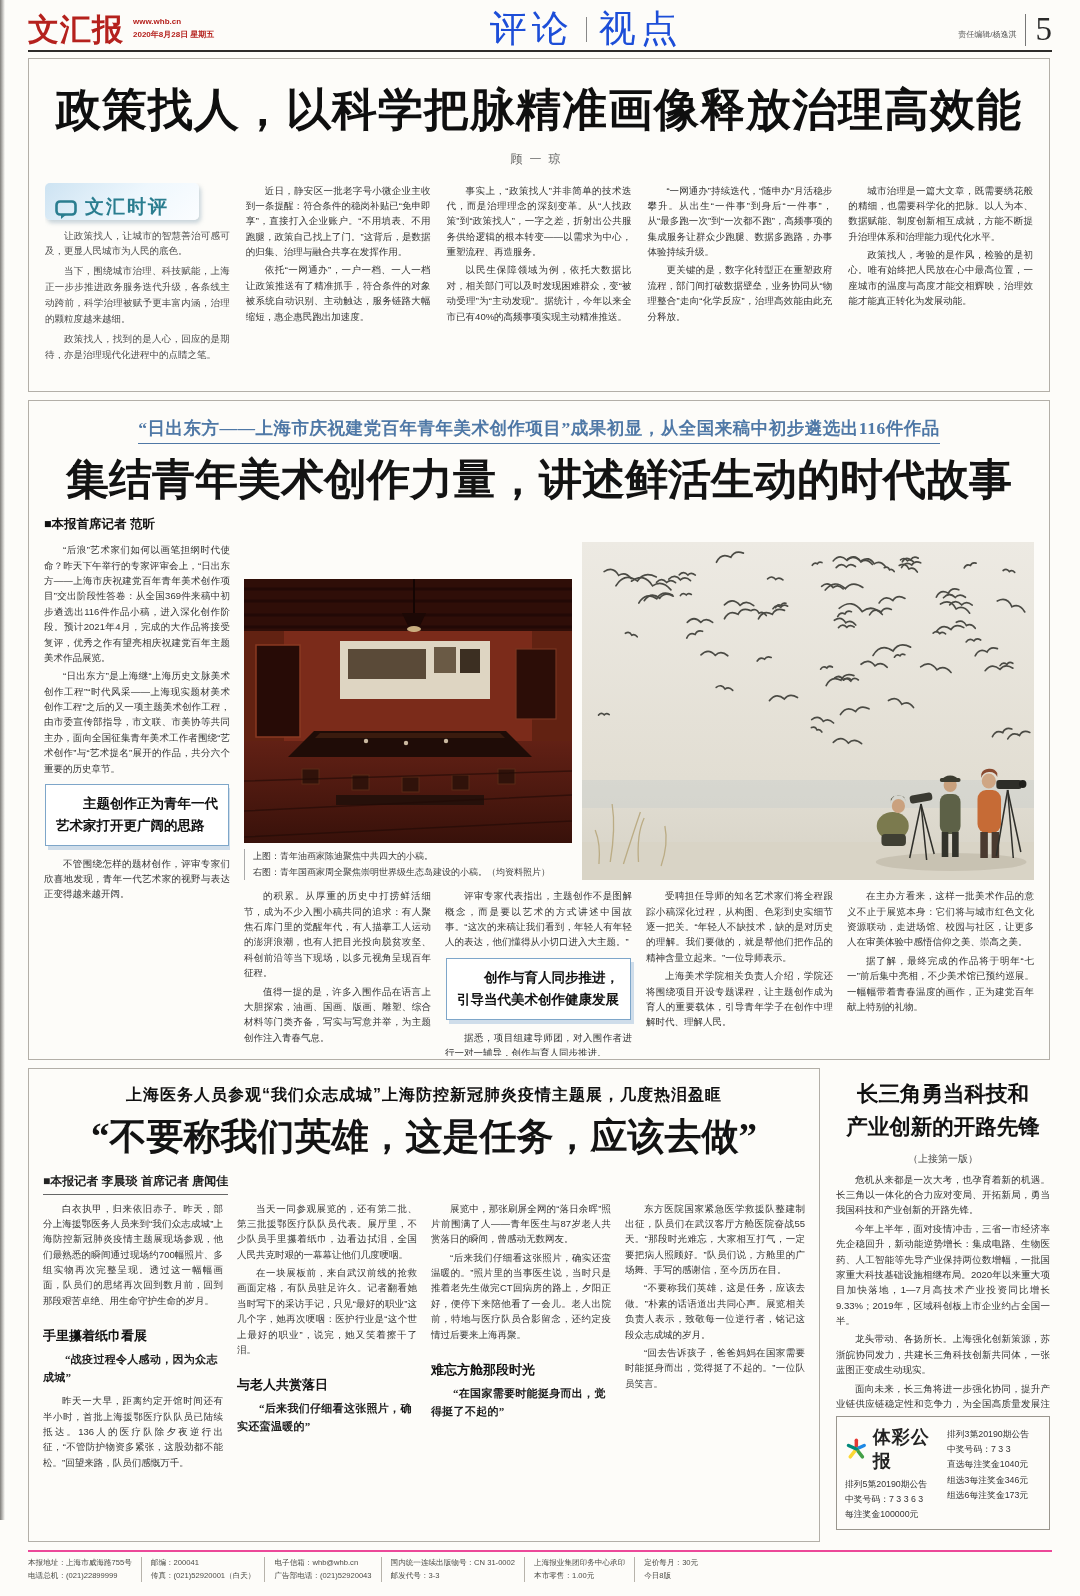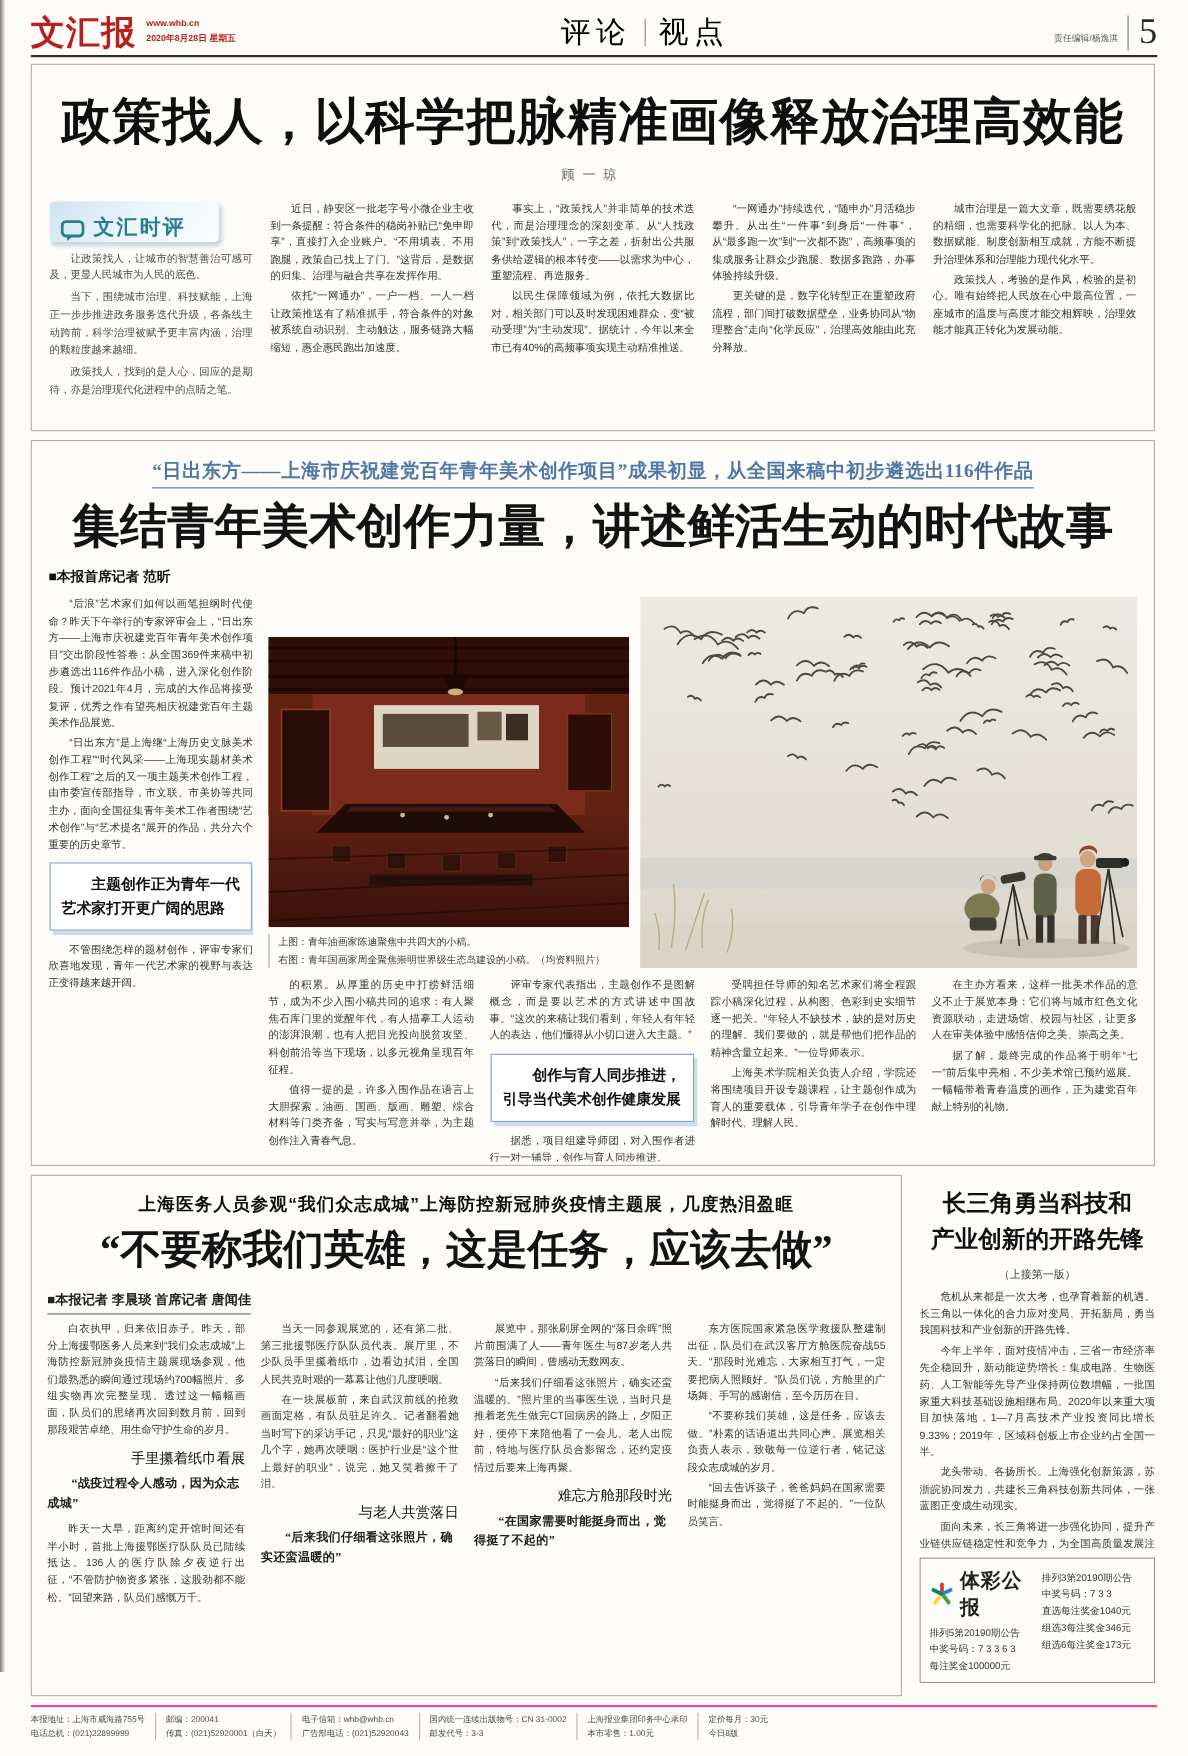--- a/index.html
+++ b/index.html
@@ -12,34 +12,34 @@
   *{box-sizing:border-box}
   html,body{margin:0;padding:0}
   body{width:1080px;height:1596px;position:relative;background:#fdfcf9;font-family:var(--sans);color:#222;overflow:hidden}
   .edge-shadow{position:absolute;left:0;top:0;width:5px;height:1520px;background:linear-gradient(90deg,rgba(60,58,55,.65),rgba(60,58,55,0))}
 
   
   header{position:absolute;left:28px;right:28px;top:8px;height:44px;border-bottom:2px solid #2e2c2a;display:flex;align-items:center;justify-content:space-between}
   .brand-wrap{display:flex;align-items:center}
   .brand{color:var(--red);font-family:var(--serif);font-weight:900;font-size:31px;letter-spacing:1px;line-height:1}
   .brand-meta{margin-left:9px;font-size:8px;color:var(--red);line-height:1.6;font-weight:700}
-  .section-title{display:flex;align-items:center;gap:12px;font-size:27px;letter-spacing:5px;color:#000000}
+  .section-title{display:flex;align-items:center;gap:12px;font-size:37px;letter-spacing:5px;color:#1d4ed8}
   .sec-div{width:1px;height:25px;background:#888}
   .page-wrap{display:flex;align-items:flex-end;gap:9px}
   .editor{font-size:8px;color:#555;margin-bottom:6px}
   .pg-div{width:1px;height:32px;background:#777}
   .page-num{font-size:33px;font-family:var(--serif);color:#2a2a2a;line-height:1}
 
   
   .art{position:absolute;border:1px solid #b3afa8;background:#fdfcf9}
 
   
   .f-p{font-size:9.5px;line-height:1.62;text-align:justify;margin:0 0 3px;text-indent:2em;color:#333}
   .f-k{font-size:9.5px;line-height:1.68;text-align:justify;margin:0 0 4px;text-indent:2em;color:#4a4a4a;font-family:var(--serif)}
-  .f-h{font-size:13px;font-weight:400;text-align:right;margin:9px 0 6px;color:#111;text-indent:0}
+  .f-h{font-size:13px;font-weight:700;text-align:left;margin:19px 0 6px;color:#111;text-indent:0}
   .f-q{font-size:11px;line-height:1.6;margin:2px 0 7px;color:#1e1e1e;font-family:var(--serif);font-weight:700;text-indent:2em;letter-spacing:.3px}
   .f-lot{font-size:8.8px;line-height:1.75;color:#333;margin:0;white-space:nowrap}
   .f-ft{font-size:7.6px;line-height:1.65;color:#4a4a44;margin:0;white-space:nowrap}
   .subbox{border:1.5px solid #7ea6c9;box-shadow:3px 4px 0 rgba(150,185,215,.45);padding:8px 10px;margin:8px 1px 10px;font-size:13.5px;font-weight:700;line-height:1.62;text-indent:2em;background:#fff;color:#111}
 
   
   #a1{left:28px;top:58px;width:1022px;height:334px}
   .a1-headline{margin:26px 8px 16px;text-align:center;font-size:45px;font-weight:900;letter-spacing:1px;color:#0f0f0f;line-height:1.1}
   .a1-by{text-align:center;font-size:12px;color:#666;margin-top:13px;letter-spacing:7px}
   .a1-cols{display:flex;gap:16px;margin:15px 16px 0;height:176px;overflow:hidden}

